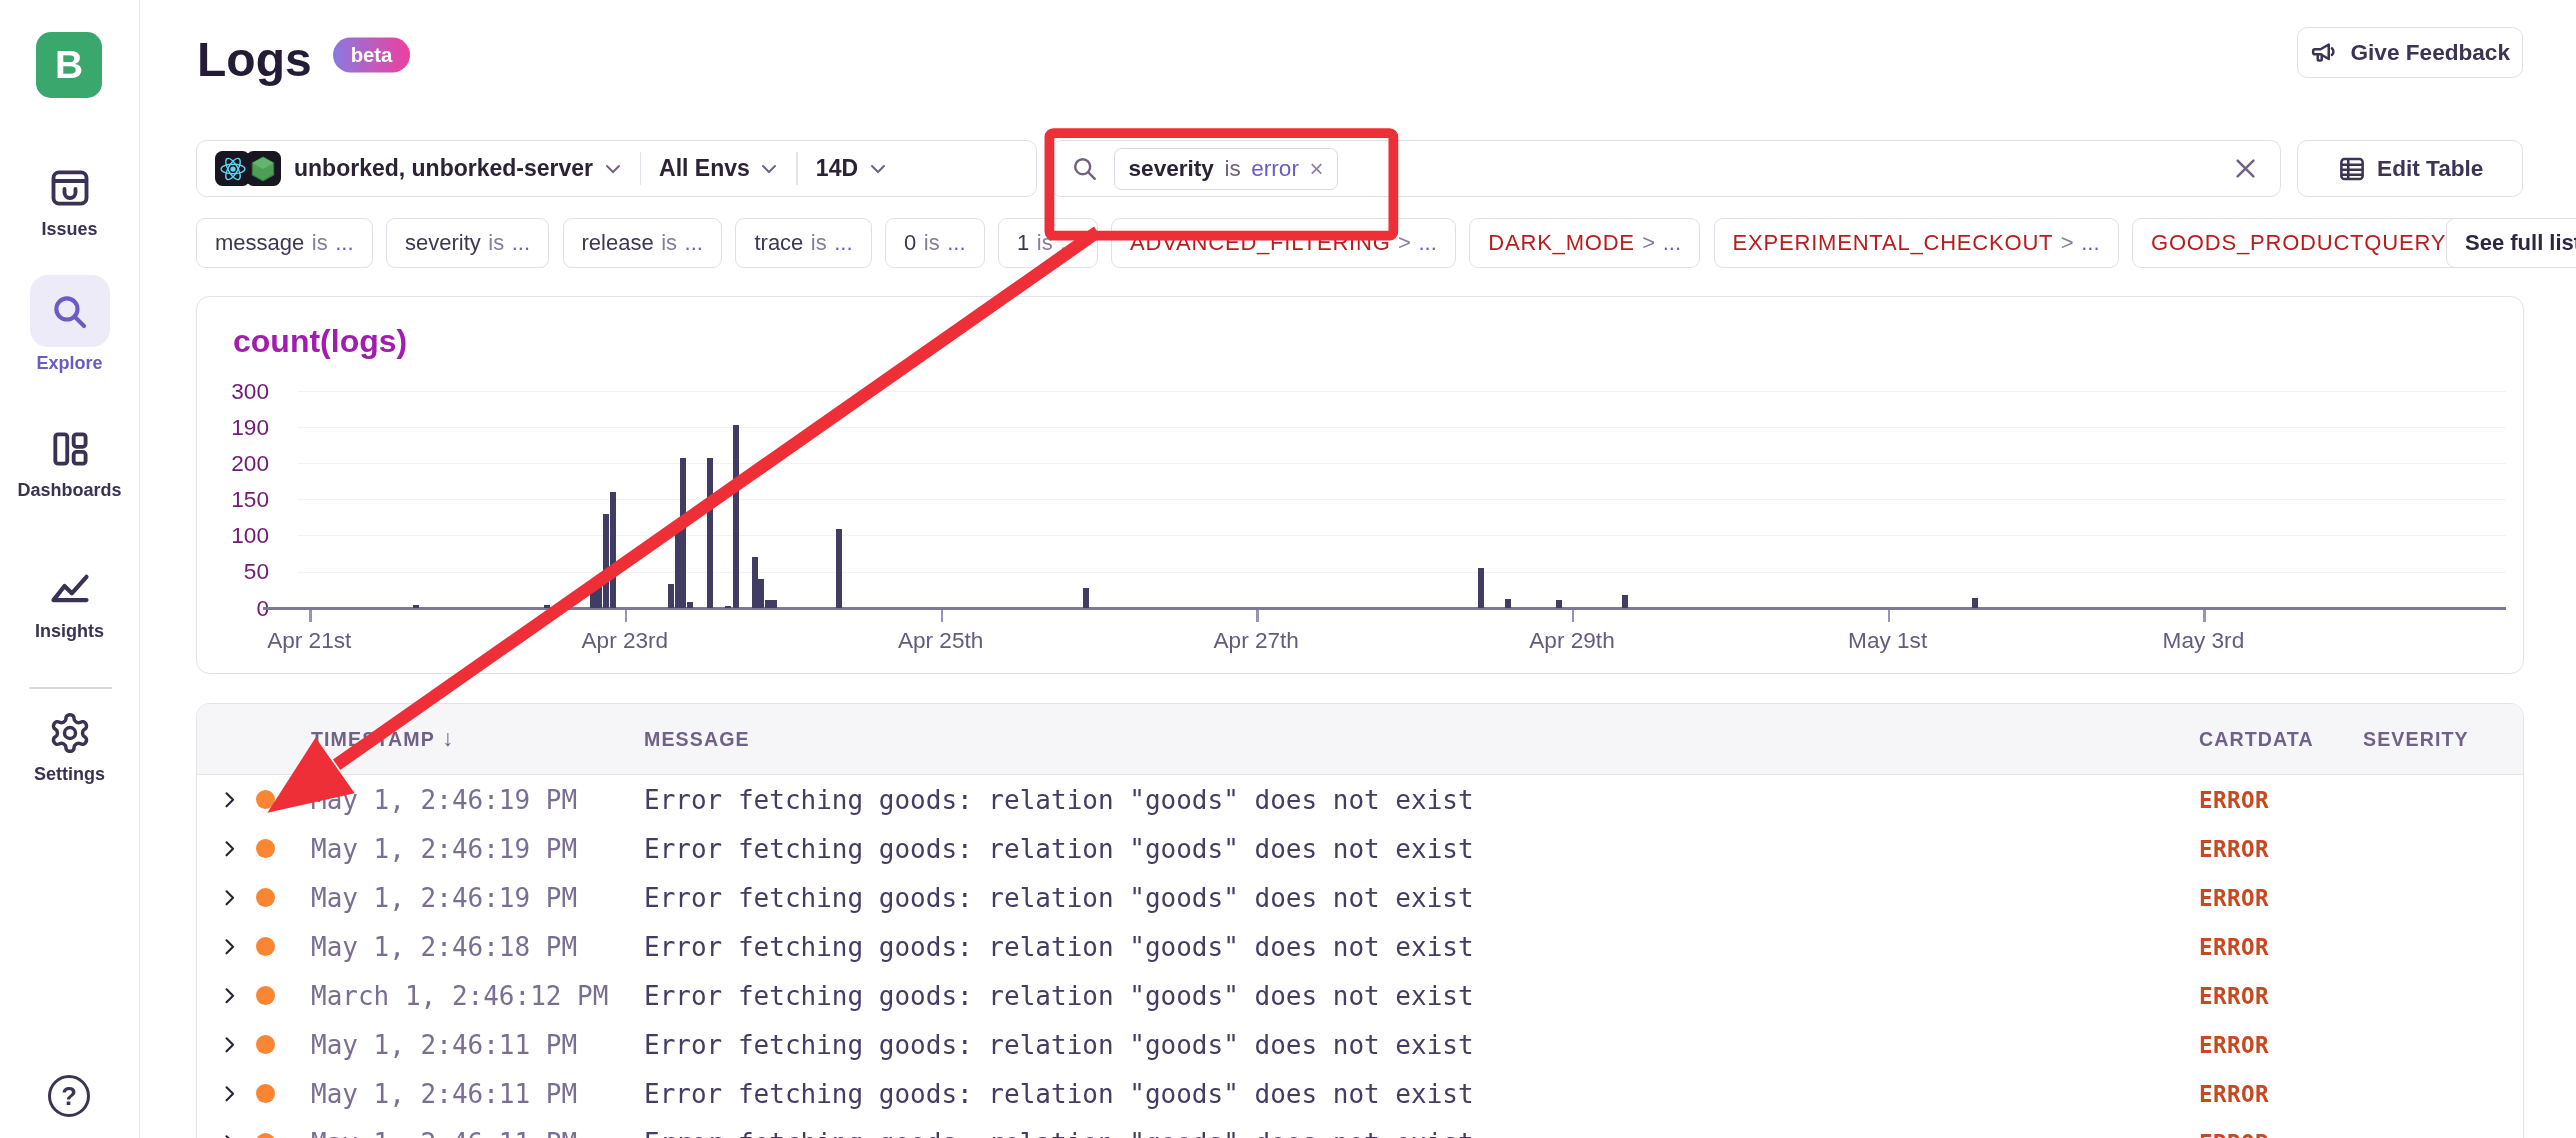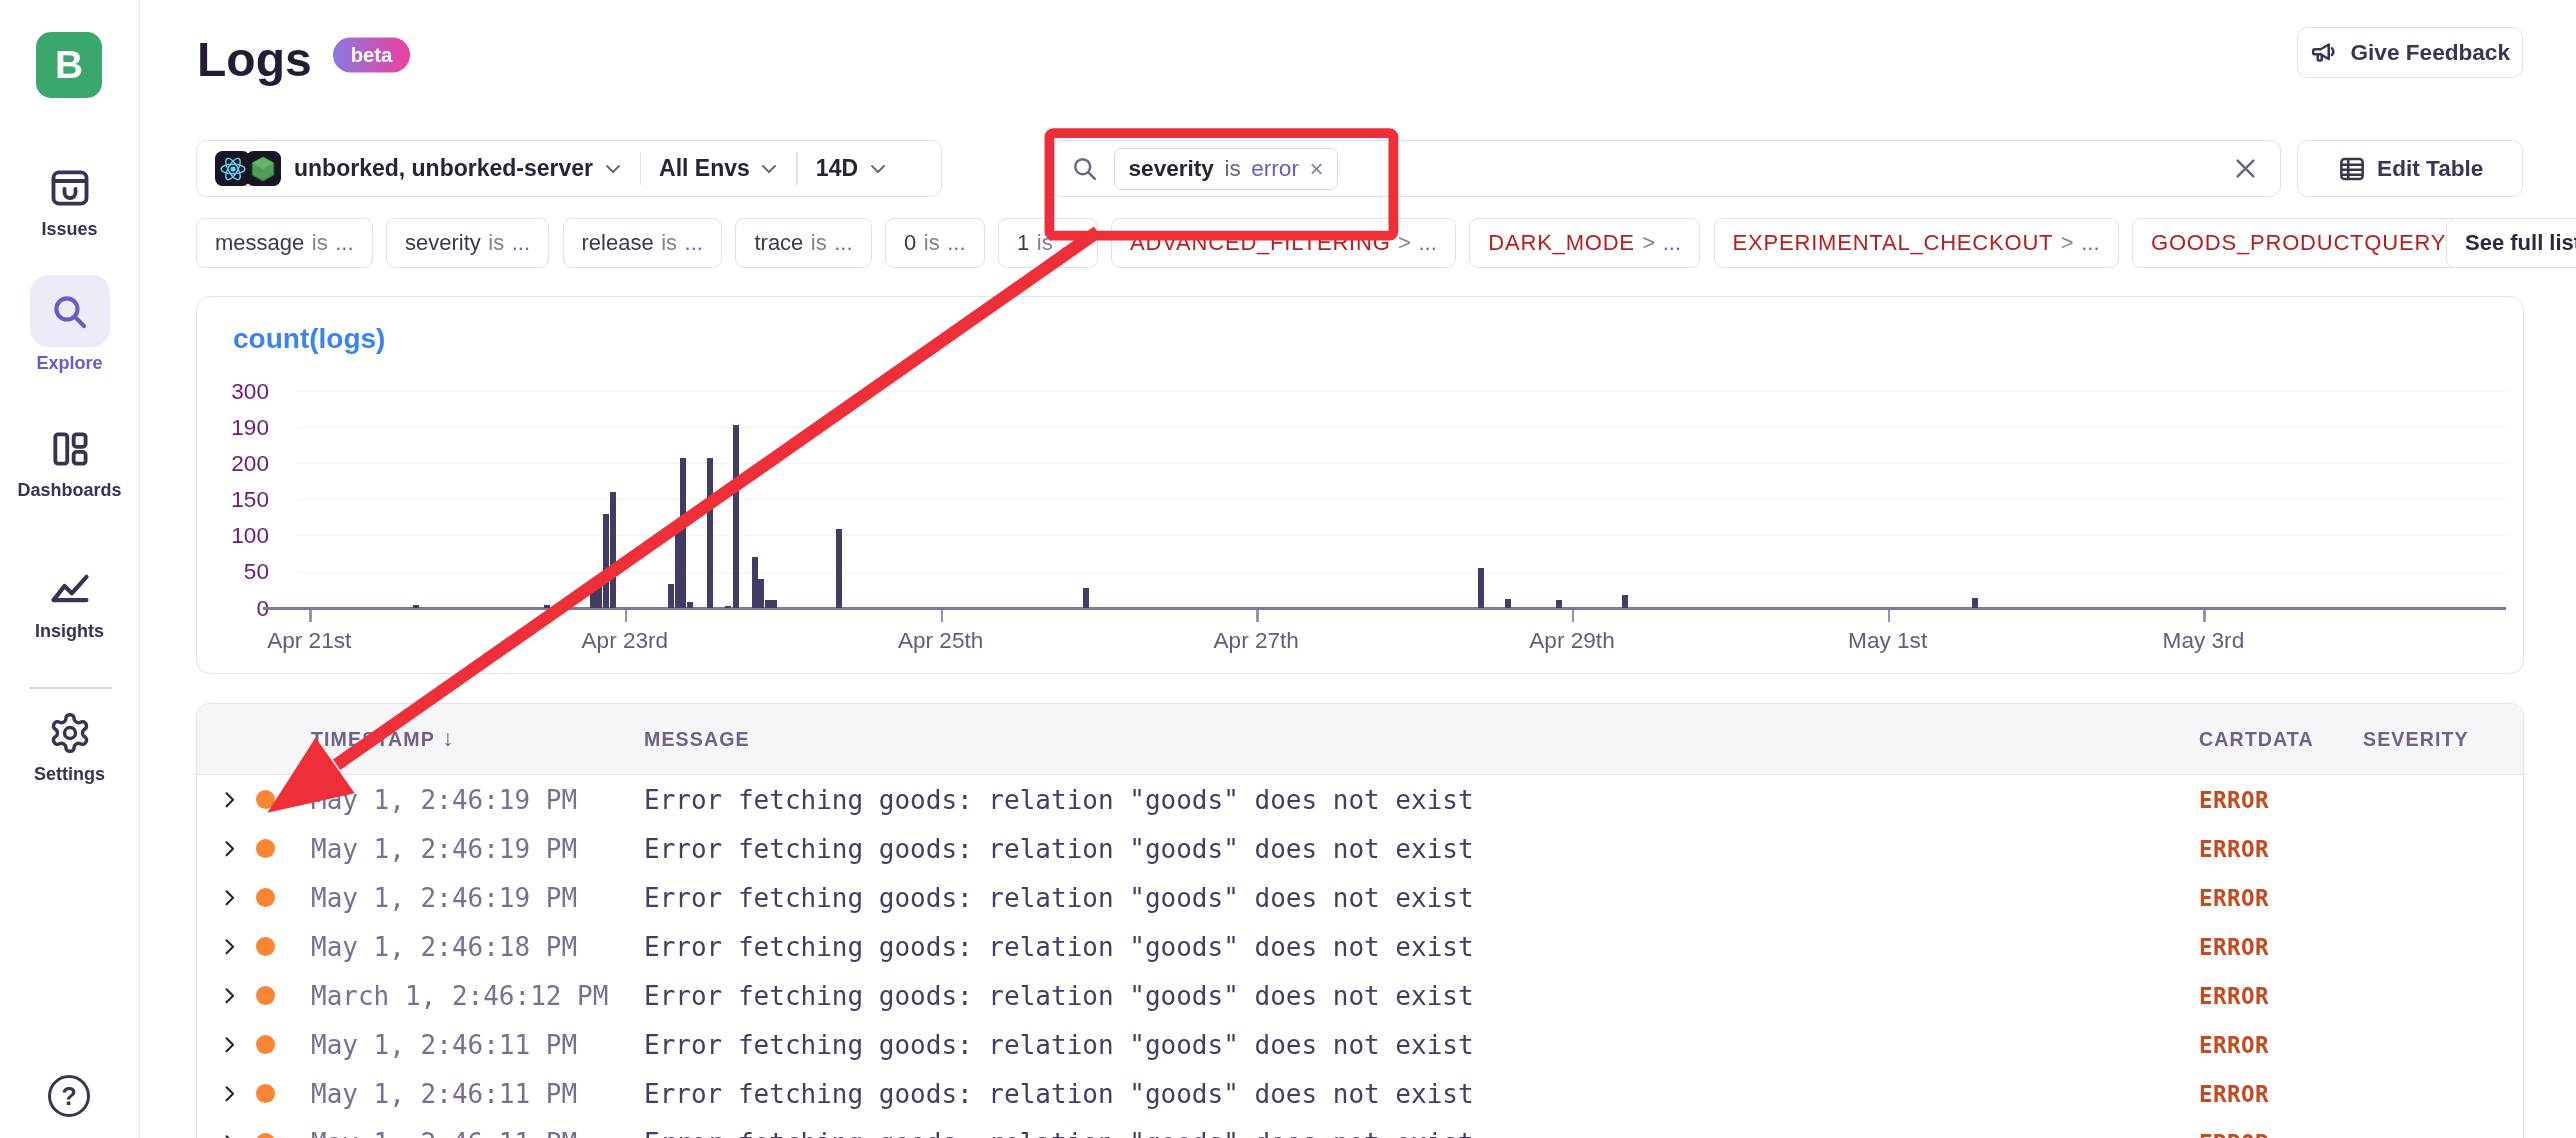--- a/index.html
+++ b/index.html
@@ -31,21 +31,21 @@
   .beta-badge { margin-left:21px; transform:translateY(-4.5px); padding:6px 18px; border-radius:19.6px;
           font-size:20.3px; font-weight:bold; color:#fff;
           background:linear-gradient(90deg, var(--beta-from,#8a7ae0), var(--beta-to,#ee3f9e)); }
   .btn { background:#fff; border:1.5px solid #e2dee8; border-radius:10.5px; display:flex;
          align-items:center; justify-content:center; gap:10.5px; font-size:22.6px; font-weight:bold;
          color:#3d3353; cursor:pointer; }
   .feedback-btn { position:absolute; left:2297px; top:27px; width:226px; height:51px; }
   .edit-table-btn { position:absolute; left:2297px; top:140px; width:226px; height:57px; }
 
   
-  .selector-bar { position:absolute; left:196px; top:140px; width:746px; height:57px;
+  .selector-bar { position:absolute; left:196px; top:140px; width:841px; height:57px;
           background:#fff; border:1.5px solid #e2dee8; border-radius:10.5px;
           display:flex; align-items:center; padding:0 18px; }
   .proj-icons { display:flex; margin-right:13.5px; }
   .proj-icons .pic { width:35px; height:35px; border-radius:7.5px; background:#191521;
           display:flex; align-items:center; justify-content:center; }
   .proj-icons .pic + .pic { margin-left:-4.5px; }
   .sel-label { font-size:23px; font-weight:bold; color:#2b2233; }
   .chev { margin-left:10.5px; display:inline-flex; }
   .sep { width:1.5px; height:33px; background:#e6e2ec; margin:0 18px; }
 
@@ -67,21 +67,21 @@
           display:flex; align-items:center; gap:7.5px; padding:0 18px; font-size:22px; cursor:pointer; }
   .chip .chip-key { color:#3f3650; }
   .chip-flag .chip-key { letter-spacing:0.8px; color:#b91c1c; }
   .chip .chip-op { color:#8a7d99; }
   .chip .chip-val { color:var(--accent-purple,#6a5bc5); }
   .chip-more { font-weight:bold; color:#2f2741; }
 
   
   .chart-card { position:absolute; left:196px; top:296px; width:2328px; height:378px;
           background:#fff; border:1.5px solid #e4e1e9; border-radius:13.5px; }
-  .chart-title { position:absolute; left:36px; top:25.6px; font-size:28px; font-weight:800; color:#3b82f6; }
+  .chart-title { position:absolute; left:36px; top:25.6px; font-size:32px; font-weight:800; color:#a21caf; }
   .y-axis { position:absolute; left:6px; top:94px; width:66px; height:217px; }
   .y-axis .yl { position:absolute; right:0; width:66px; text-align:right; font-size:22.6px; color:#701a75; }
   .plot { position:absolute; left:101px; top:94px; right:16.6px; height:217px; }
   .plot .grid { position:absolute; left:0; right:0; height:1.5px; background:#f3f2f6; }
   .plot .bar { position:absolute; bottom:0; width:6px; background:var(--bar,#403c64); }
   .axis-line { position:absolute; left:-35px; right:0; bottom:-2.3px; height:3px; background:#7e7899; }
   .plot .tick { position:absolute; bottom:-13.5px; width:2.3px; height:11.3px; background:#9a93ae; }
   .plot .xl { position:absolute; top:calc(100% + 19.6px); transform:translateX(-50%);
           font-size:22.6px; color:#655b7d; white-space:nowrap; }
 

